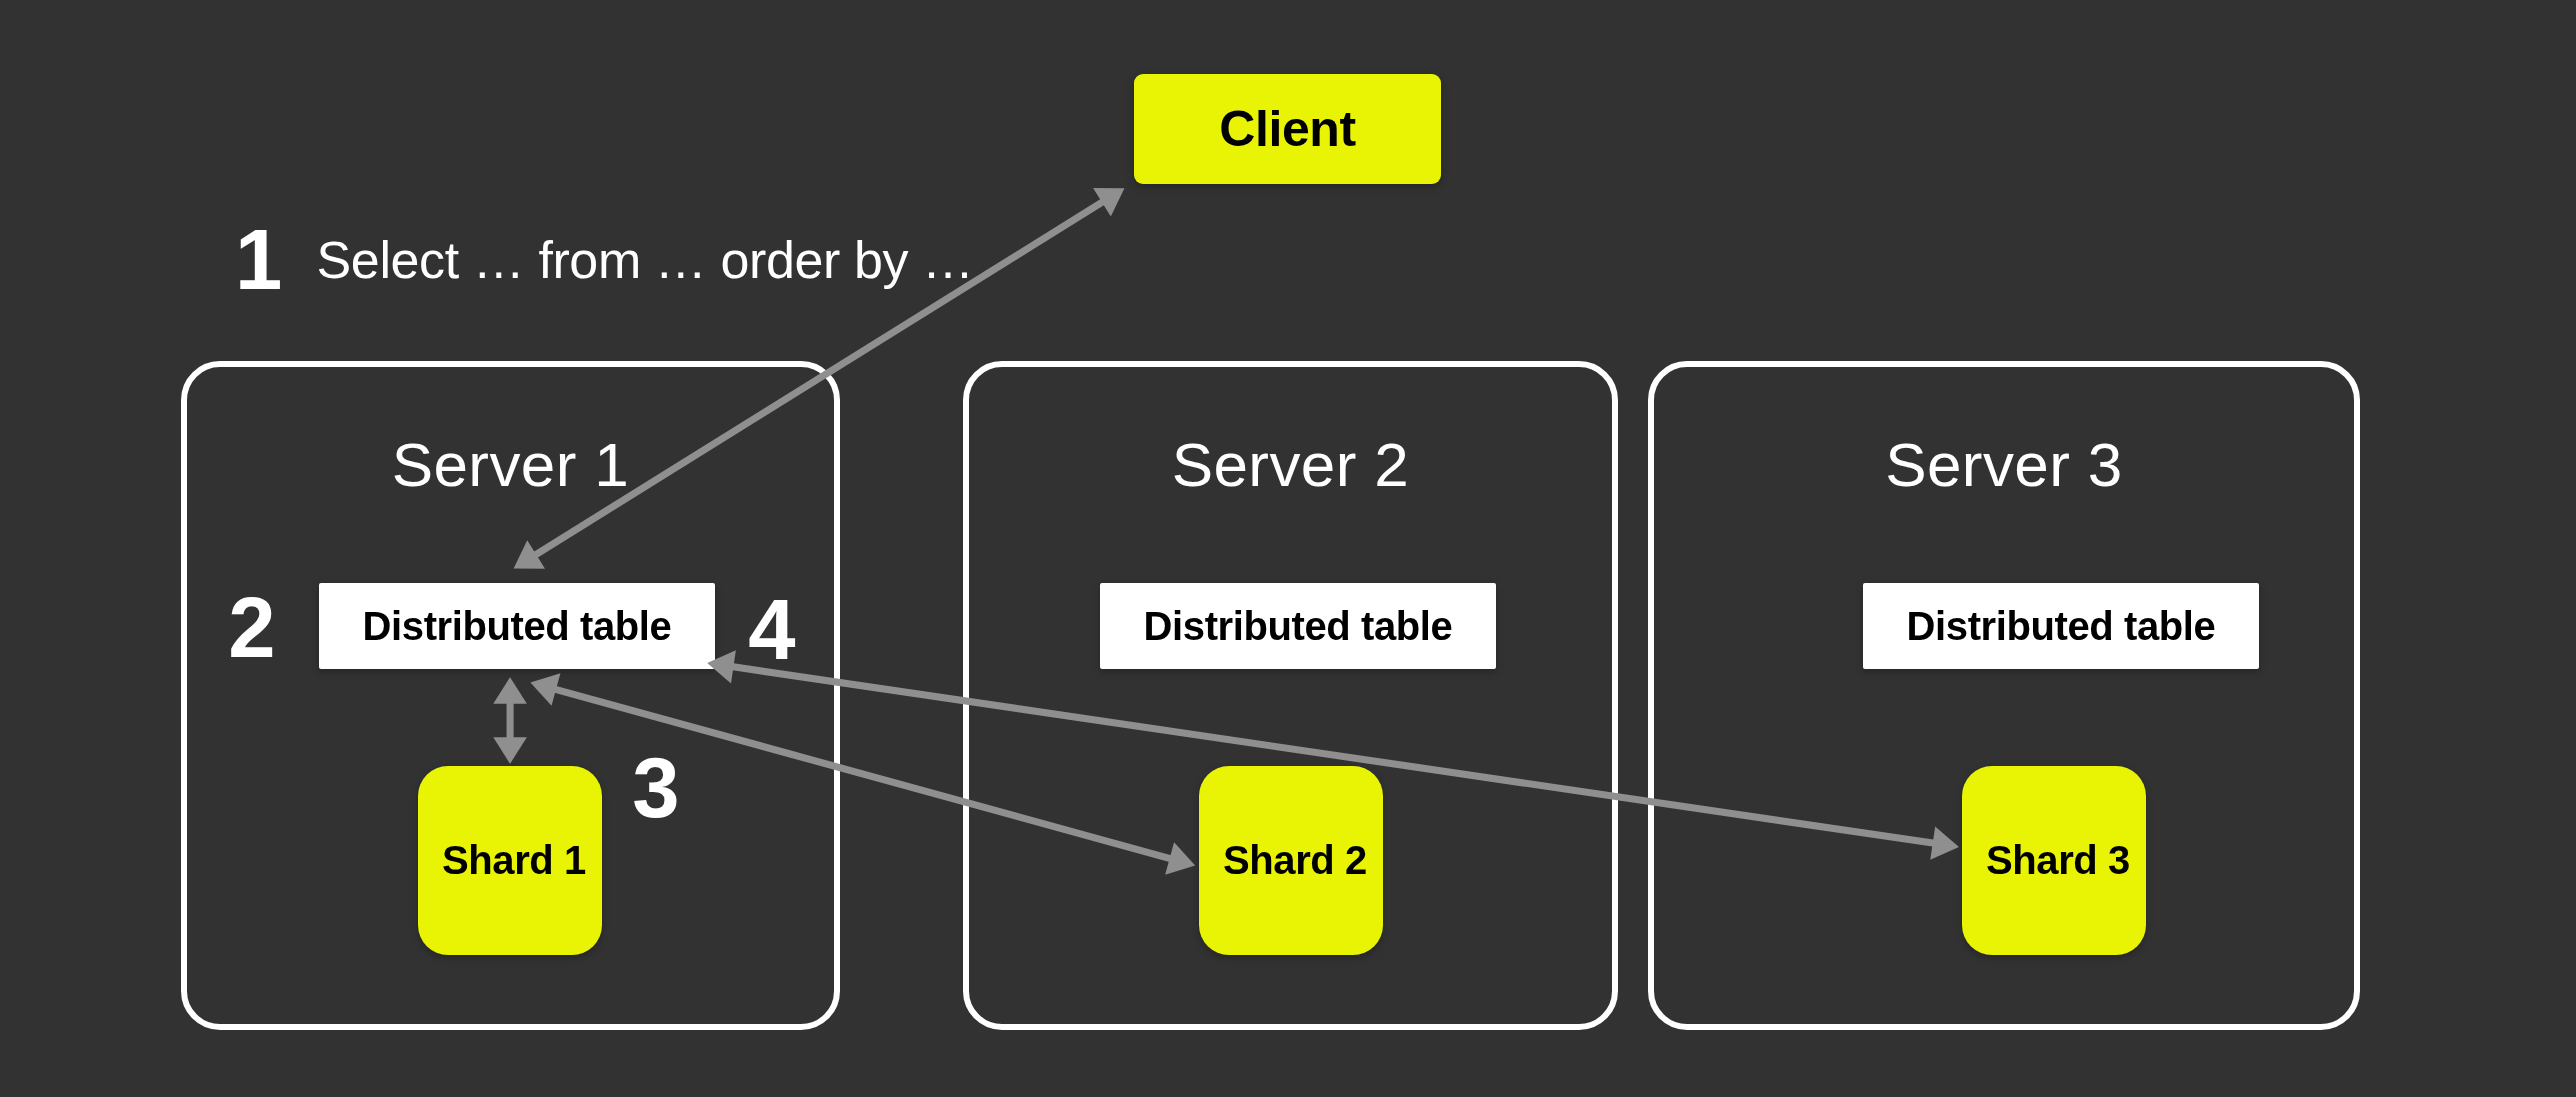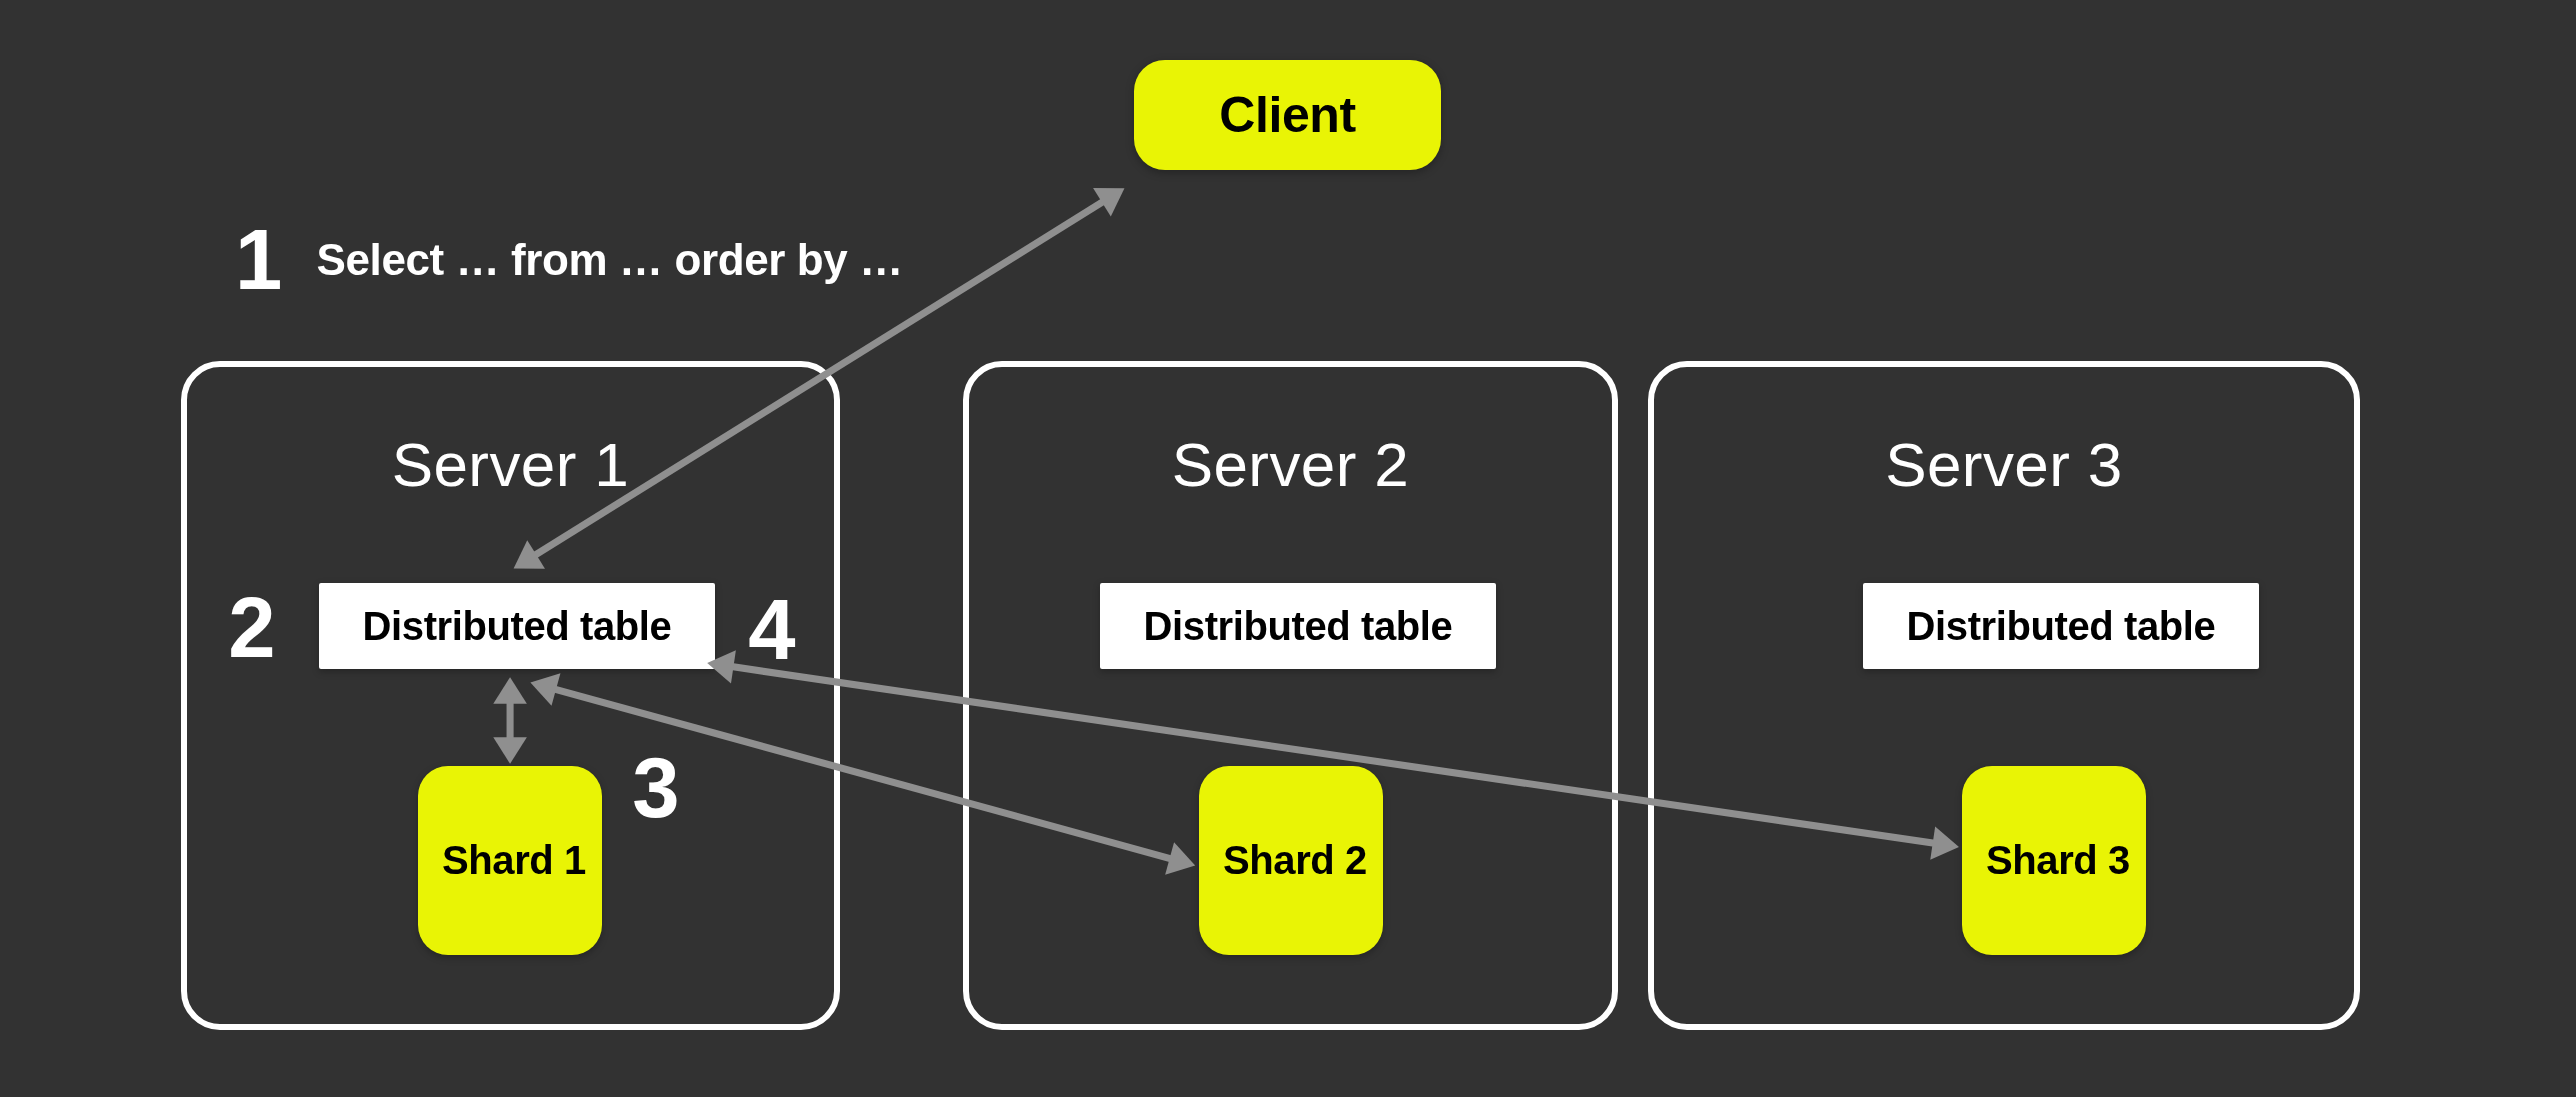--- a/index.html
+++ b/index.html
@@ -5,35 +5,35 @@
   html,body{margin:0;padding:0;}
   body{
     width:2576px;height:1098px;position:relative;overflow:hidden;
     background:#323232;
     font-family:"Liberation Sans","DejaVu Sans",sans-serif;
   }
   .abs{position:absolute;box-sizing:border-box;}
 
   
   .client{
-    left:1134px;top:60px;width:307px;height:110px;
-    background:#E9F405;border-radius:31px;
+    left:1134px;top:74px;width:307px;height:110px;
+    background:#E9F405;border-radius:9px;
     display:flex;align-items:center;justify-content:center;
     color:#000;font-size:50px;font-weight:700;letter-spacing:-0.4px;
     box-shadow:0 2.7px 8.8px rgba(0,0,0,.28);
     z-index:5;
   }
 
   
   .annotation{
     left:235px;top:217px;height:85px;display:flex;align-items:center;
     z-index:6;color:#fff;
   }
   .annotation .num{font-size:85px;font-weight:700;line-height:85px;letter-spacing:-2.7px;}
-  .annotation .cap{font-size:44px;font-weight:700;margin-left:37px;letter-spacing:-0.4px;}
+  .annotation .cap{font-size:52px;font-weight:400;margin-left:37px;letter-spacing:-0.4px;}
 
   
   .server{
     top:361px;height:669px;border:6.2px solid #fff;border-radius:39px;
     z-index:4;background:transparent;
   }
   .server.s1{left:181px;width:659px;}
   .server.s2{left:963px;width:655px;}
   .server.s3{left:1648px;width:712px;}
   .server .title{

